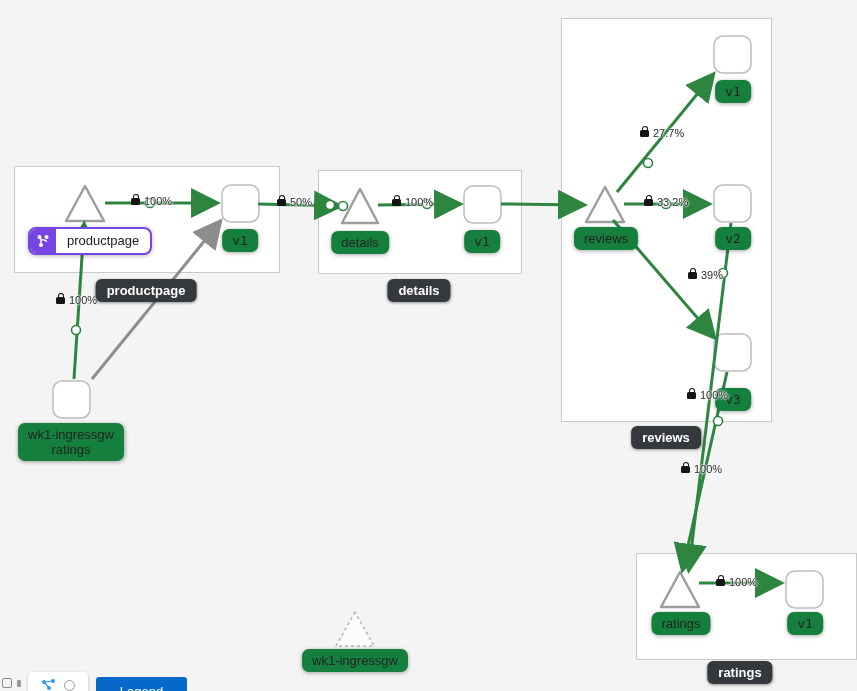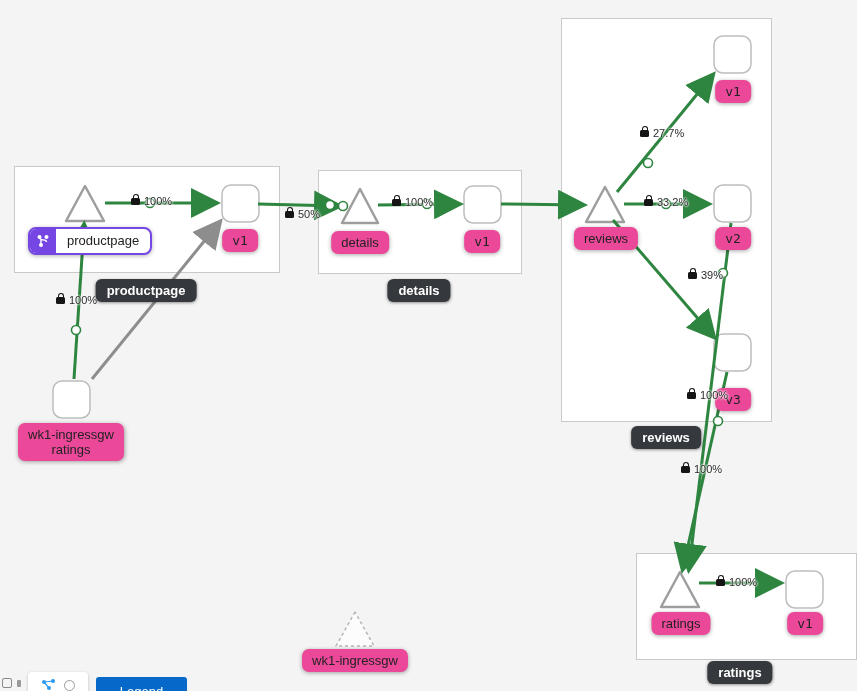--- a/index.html
+++ b/index.html
@@ -9,21 +9,21 @@
     font-family:"Liberation Sans", sans-serif;
     color:#333;
   }
   .graph{position:absolute;inset:0;}
   
   .group-box{position:absolute;background:#fff;border:1px solid #c9c9c9;z-index:1;}
   
   svg.canvas{position:absolute;left:0;top:0;z-index:2;}
   
   .node-badge{
-    position:absolute;z-index:3;background:#ec4899;border-radius:7px;
+    position:absolute;z-index:3;background:#15803d;border-radius:7px;
     box-shadow:0 1px 4px rgba(0,0,0,.35);padding:4px 10px;
     font-size:13px;line-height:15px;color:#222;white-space:nowrap;
     transform:translateX(-50%);text-align:center;
   }
   .version-badge{font-family:"DejaVu Sans Mono", monospace;font-size:13px;}
   
   .app-badge{
     position:absolute;z-index:4;display:flex;align-items:stretch;
     background:#fff;border:2px solid #7546e3;border-radius:8px;overflow:hidden;
     box-shadow:0 1px 4px rgba(0,0,0,.3);white-space:nowrap;
@@ -128,21 +128,21 @@
   </svg>
 
   <div class="edge-label" style="left:56px;top:294px;">
     <span class="lock"></span>
     <span>100%</span>
   </div>
   <div class="edge-label" style="left:131px;top:195px;">
     <span class="lock"></span>
     <span>100%</span>
   </div>
-  <div class="edge-label" style="left:277px;top:208px;margin-left:8px;">
+  <div class="edge-label" style="left:277px;top:196px;">
     <span class="lock"></span>
     <span>50%</span>
   </div>
   <div class="edge-label" style="left:392px;top:196px;">
     <span class="lock"></span>
     <span>100%</span>
   </div>
   <div class="edge-label" style="left:640px;top:127px;">
     <span class="lock"></span>
     <span>27.7%</span>

